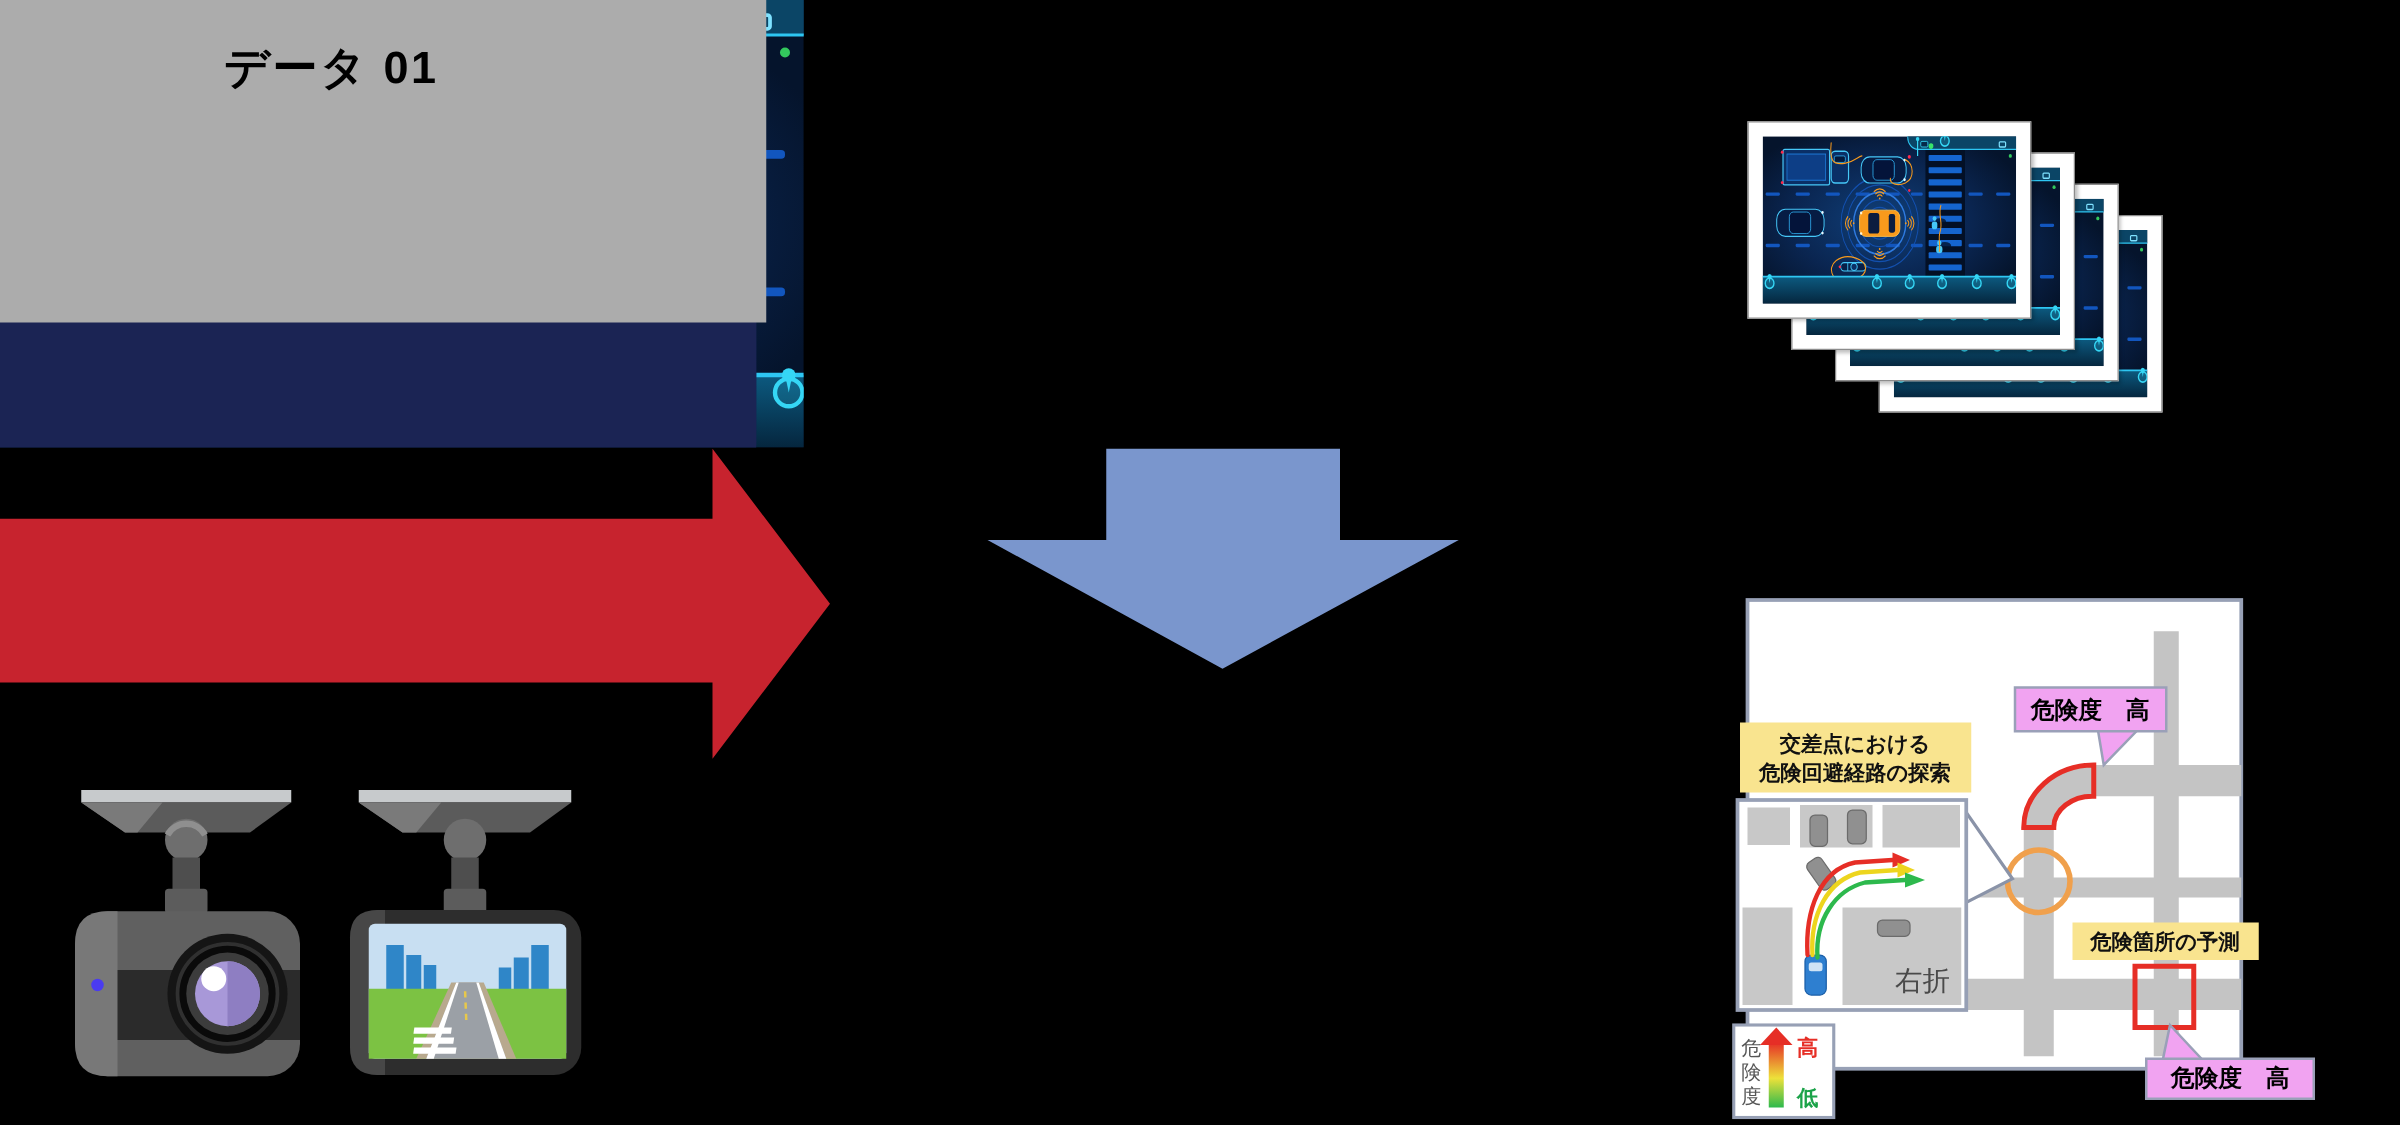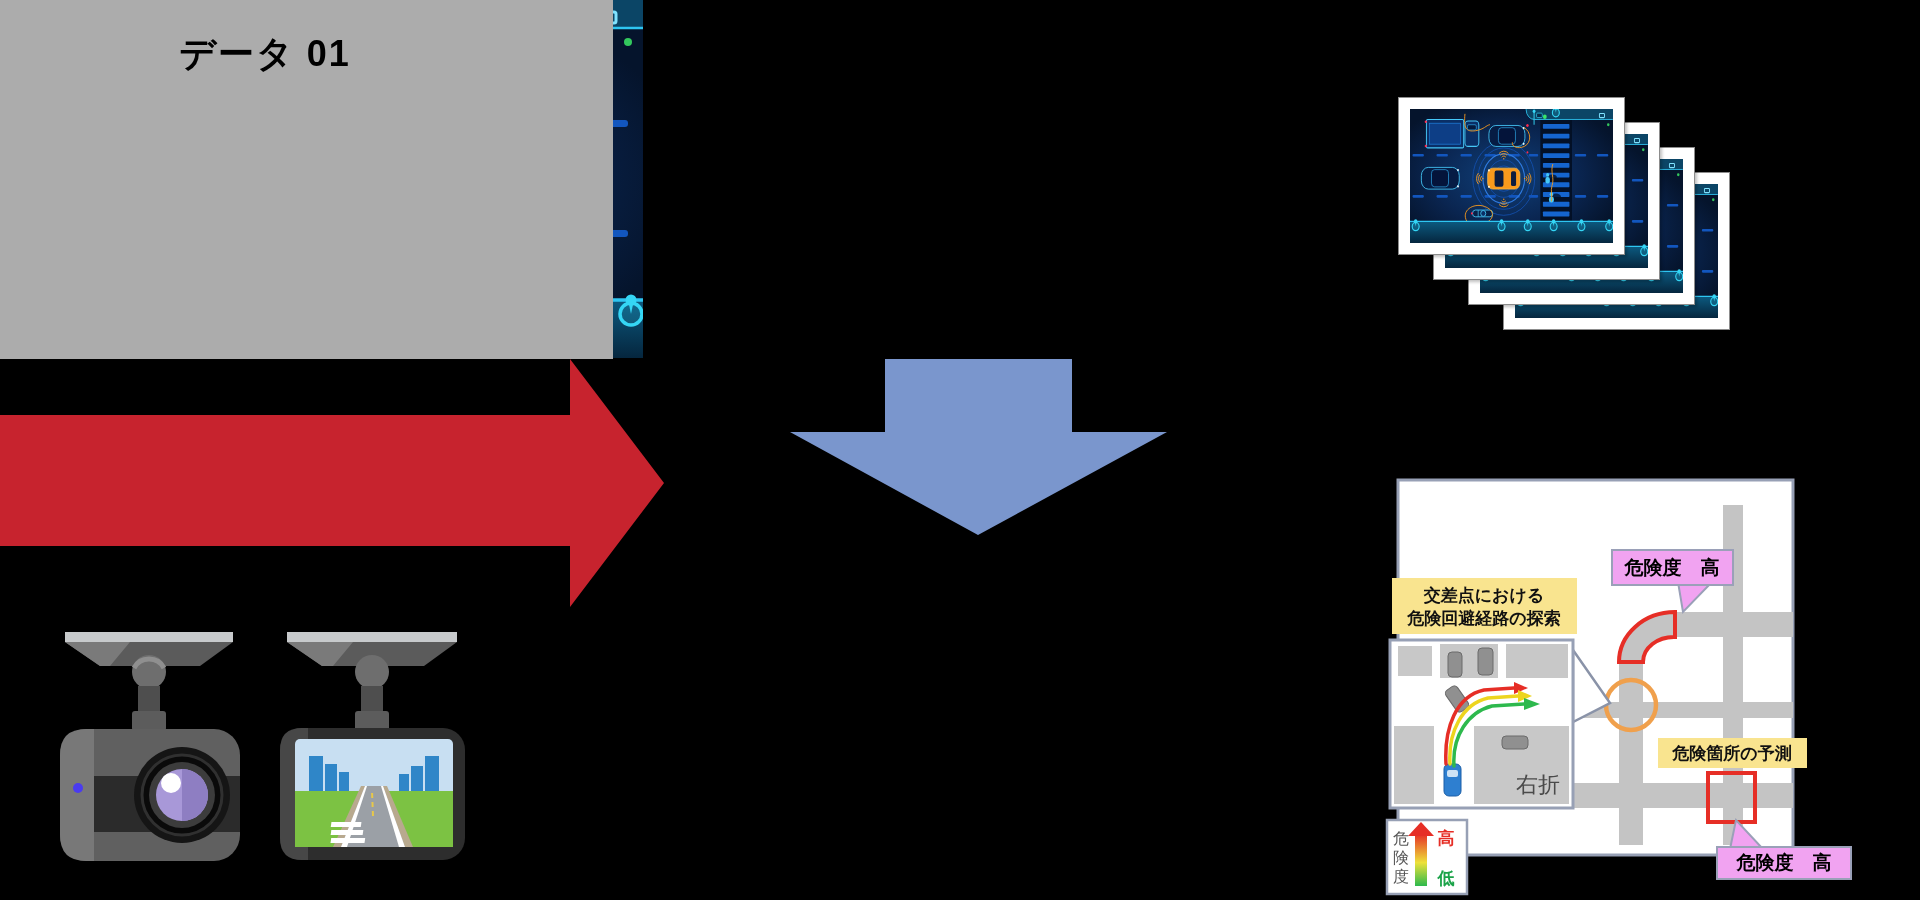--- a/index.html
+++ b/index.html
@@ -253,21 +253,21 @@
     <polygon points="105,2 292,2 292,75 387,75 198,178 10,75 105,75" fill="#7A96CD"></polygon>
   </svg>
   <div class="abs usagetxt" style="left:878;top:412;width:200px">活用例</div>
 
   <div class="abs navybox" style="left:678;top:542;width:605px;height:358px">
     <div class="ln">データ分析結果による</div>
     <div class="ln">危険予測に基づく</div>
     <div class="ln">運行ルート計画等への活用</div>
   </div>
 
-  <div class="abs graypanel" style="left:1303;top:0;width:613px;height:359px">
+  <div class="abs graypanel" style="left:1303;top:0;width:613px;height:258px">
     <div class="abs paneltitle" style="left:100px;top:30px;width:330px">データ 01</div>
   </div>
   <div class="frame" style="left:1503px;top:172px">
     <svg viewBox="0 0 643 358" preserveAspectRatio="none">
         <use href="#traffic"></use>
       </svg>
     </div>
   <div class="frame" style="left:1468px;top:147px">
     <svg viewBox="0 0 643 358" preserveAspectRatio="none">
         <use href="#traffic"></use>

